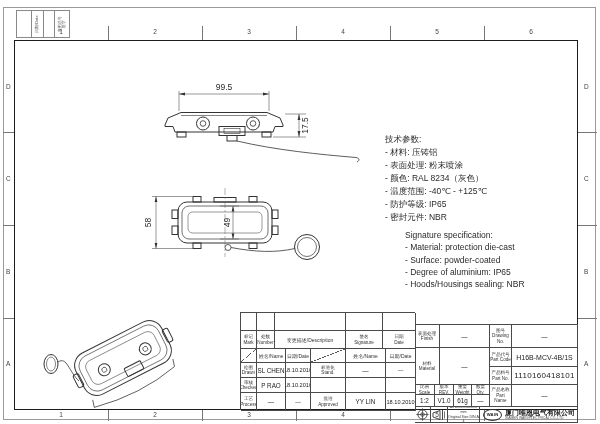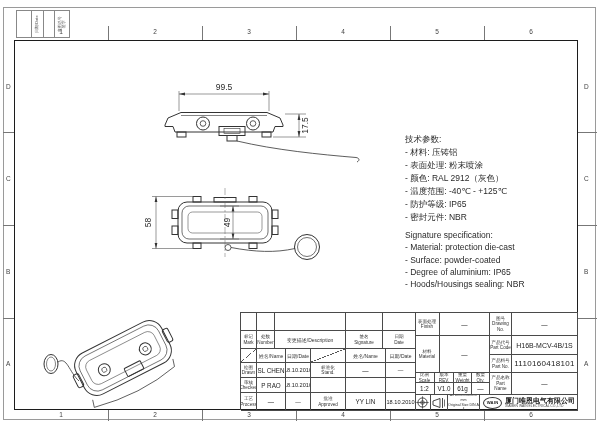--- a/index.html
+++ b/index.html
@@ -13,21 +13,21 @@
   .zone-num{font-size:6.5px;color:#444;transform:translate(-50%,0);}
   .zone-letter{font-size:6.5px;color:#444;transform:translate(0,-50%);}
   
   .corner-strip{left:16px;top:10px;width:54px;height:28px;border:1px solid #888;box-sizing:border-box;display:flex;}
   .corner-cell{border-right:1px solid #888;height:100%;display:flex;align-items:center;justify-content:center;overflow:hidden;}
   .corner-cell:last-child{border-right:none;}
   .vtext{transform:rotate(-90deg);font-size:4px;color:#555;white-space:nowrap;line-height:1.05;text-align:center;}
   
   .spec{white-space:nowrap;color:#2b2b2b;}
   .spec div{height:13px;}
-  #specs-cn{left:405px;top:133px;font-size:8.5px;line-height:13px;}
+  #specs-cn{left:385px;top:133px;font-size:8.5px;line-height:13px;}
   #specs-en{left:405px;top:229px;font-size:8.5px;line-height:12.3px;}
   #specs-en div{height:12.3px;}
   
   .tb-cell{position:absolute;box-sizing:border-box;border-right:1px solid #4a4a4a;border-bottom:1px solid #4a4a4a;
            display:flex;align-items:center;justify-content:center;overflow:hidden;text-align:center;}
   .lbl2{flex-direction:column;font-size:4.6px;line-height:1.2;color:#333;}
   .lbl1{font-size:5px;color:#333;}
   .val{font-size:6.3px;color:#222;}
   .val-sm{font-size:5.6px;color:#222;}
   .diag{background:linear-gradient(to bottom right,transparent 48.5%,#555 48.5%,#555 51.5%,transparent 51.5%);}
@@ -201,21 +201,21 @@
       <path d="M-46,23.5 L-48,31" stroke-width="0.7"></path>
       <path d="M44,23.5 L42,31" stroke-width="0.7"></path>
       <path d="M-48,31 Q0,41 42,31" stroke-width="0.7"></path>
     </g>
   </svg>
 
   <div class="abs spec" id="specs-cn">
     <div>技术参数:</div>
     <div>- 材料: 压铸铝</div>
     <div>- 表面处理: 粉末喷涂</div>
-    <div>- 颜色: RAL 2912（灰色）</div>
+    <div>- 颜色: RAL 8234（灰色）</div>
     <div>- 温度范围: -40℃ - +125℃</div>
     <div>- 防护等级: IP65</div>
     <div>- 密封元件: NBR</div>
   </div>
   <div class="abs spec" id="specs-en">
     <div>Signature specification:</div>
     <div>- Material: protection die-cast</div>
     <div>- Surface: powder-coated</div>
     <div>- Degree of aluminium: IP65</div>
     <div>- Hoods/Housings sealing: NBR</div>
@@ -284,21 +284,21 @@
     <div class="tb-cell val" style="left:16px;top:80px;width:29px;height:18px">—</div>
     <div class="tb-cell val-sm" style="left:45px;top:80px;width:25px;height:18px">—</div>
     <div class="tb-cell lbl2" style="left:70px;top:80px;width:35px;height:18px">
       <span>批准</span>
         <span>Approved</span>
     </div>
     <div class="tb-cell val" style="left:105px;top:80px;width:40px;height:18px">YY LIN</div>
     <div class="tb-cell val-sm" style="left:145px;top:80px;width:30px;height:18px">18.10.2010</div>
   </div>
 
-  <div class="abs" style="left:415px;top:312px;width:163px;height:98px;border-top:1px solid #4a4a4a;box-sizing:border-box">
+  <div class="abs" style="left:415px;top:324px;width:163px;height:98px;border-top:1px solid #4a4a4a;box-sizing:border-box">
     <div class="tb-cell lbl2" style="left:0;top:0;width:25px;height:23px">
       <span>表面处理</span>
         <span>Finish</span>
     </div>
     <div class="tb-cell val" style="left:25px;top:0;width:50px;height:23px">—</div>
     <div class="tb-cell lbl2" style="left:75px;top:0;width:22px;height:23px">
       <span>图号</span>
         <span>Drawing No.</span>
     </div>
     <div class="tb-cell val" style="left:97px;top:0;width:66px;height:23px">—</div>

